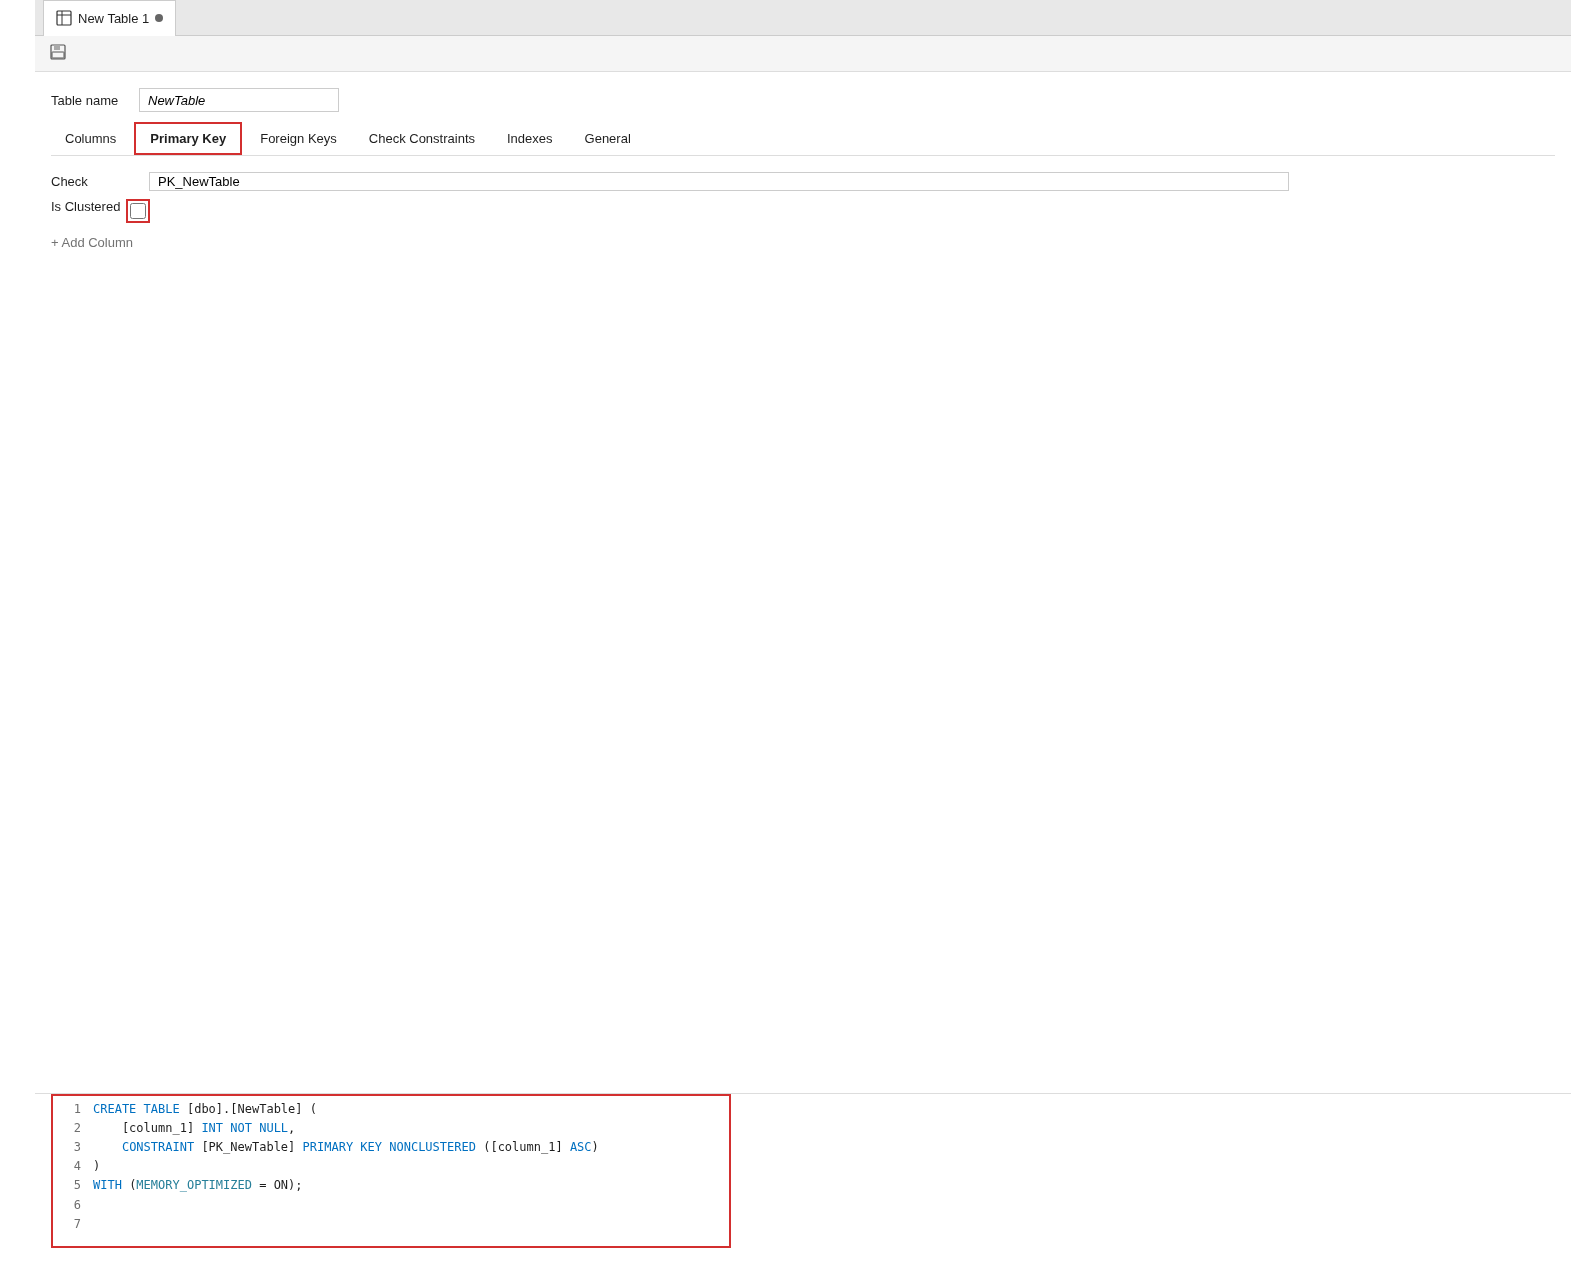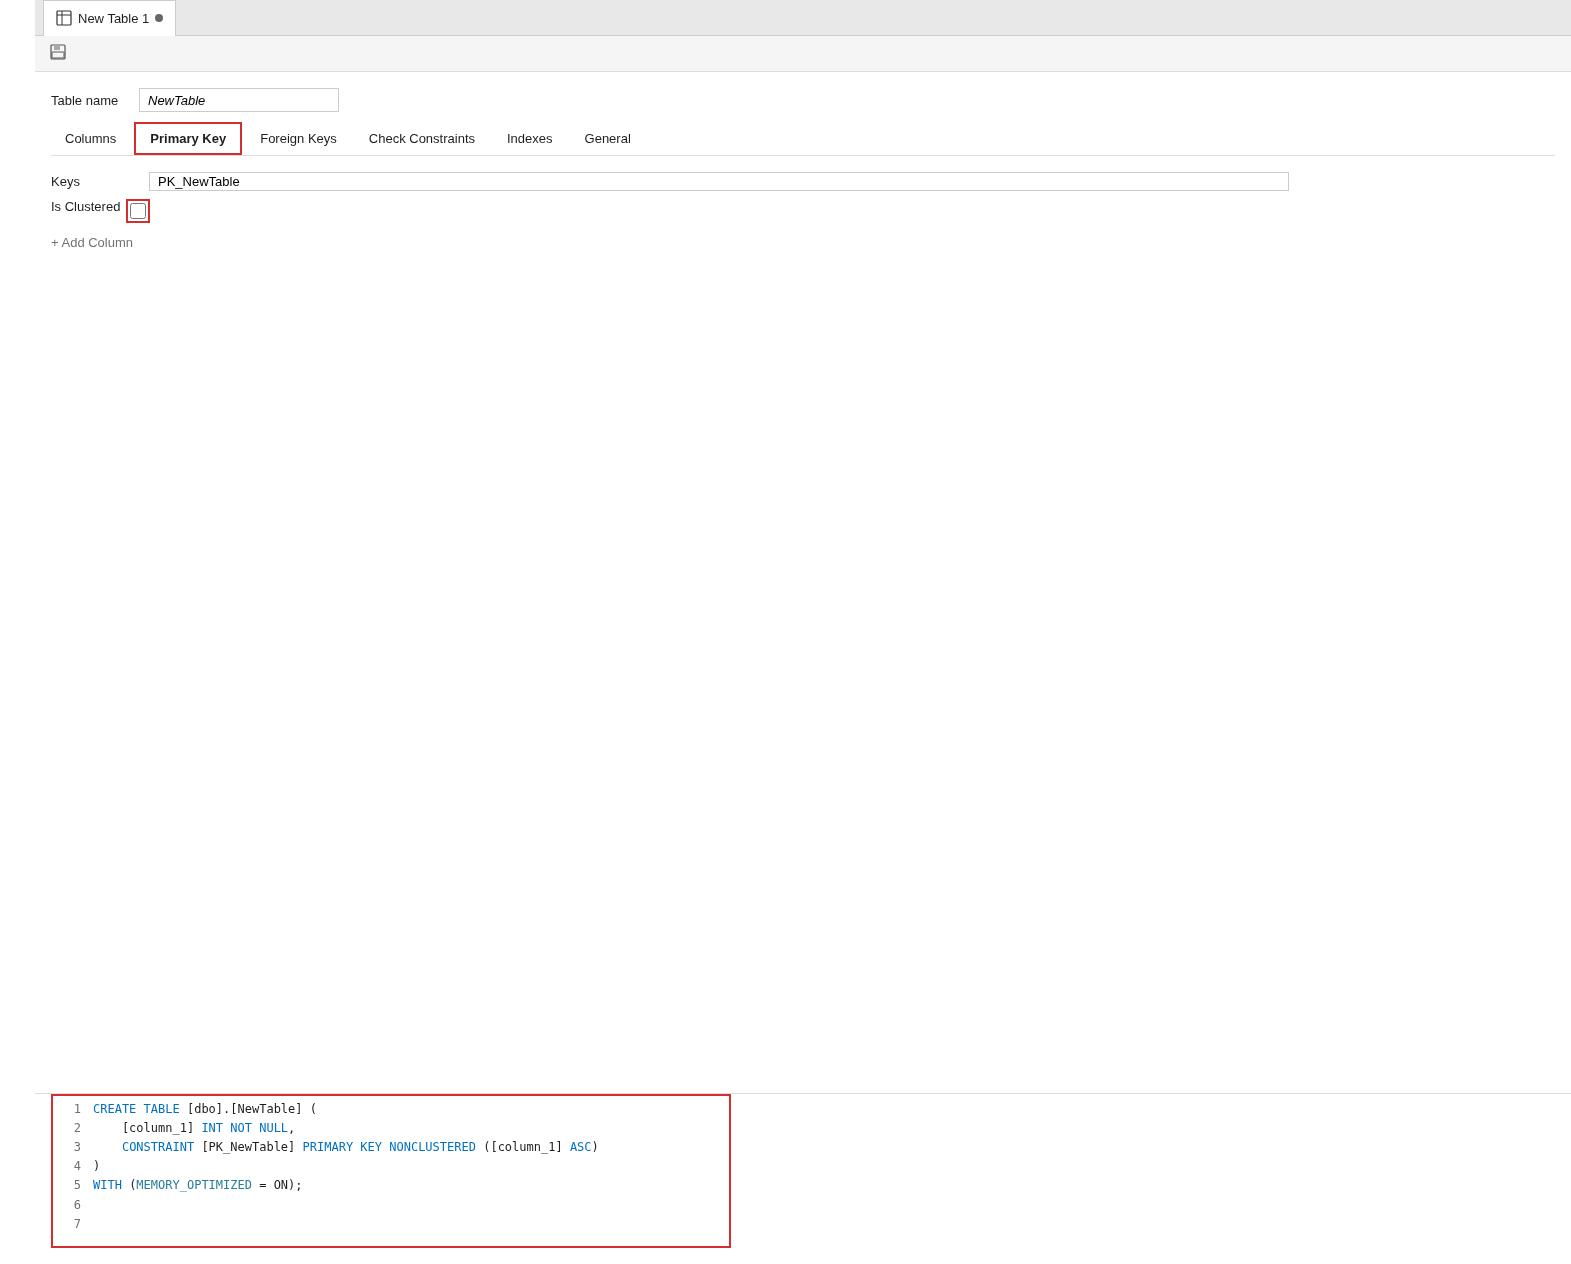--- a/index.html
+++ b/index.html
@@ -299,21 +299,21 @@
       <div class="nav-tabs">
         <button class="nav-tab">Columns</button>
         <button class="nav-tab active">Primary Key</button>
         <button class="nav-tab">Foreign Keys</button>
         <button class="nav-tab">Check Constraints</button>
         <button class="nav-tab">Indexes</button>
         <button class="nav-tab">General</button>
       </div>
 
       <div class="form-row">
-        <span class="form-label">Keys</span>
+        <span class="form-label">Check</span>
         <input class="form-input-full" type="text" value="PK_NewTable" style="">
       </div>
 
 
       <div class="clustered-row">
         <span class="clustered-label">Is Clustered</span>
         <div class="clustered-checkbox-wrapper">
           <input type="checkbox" class="clustered-checkbox" style="">
         </div>
       </div>

